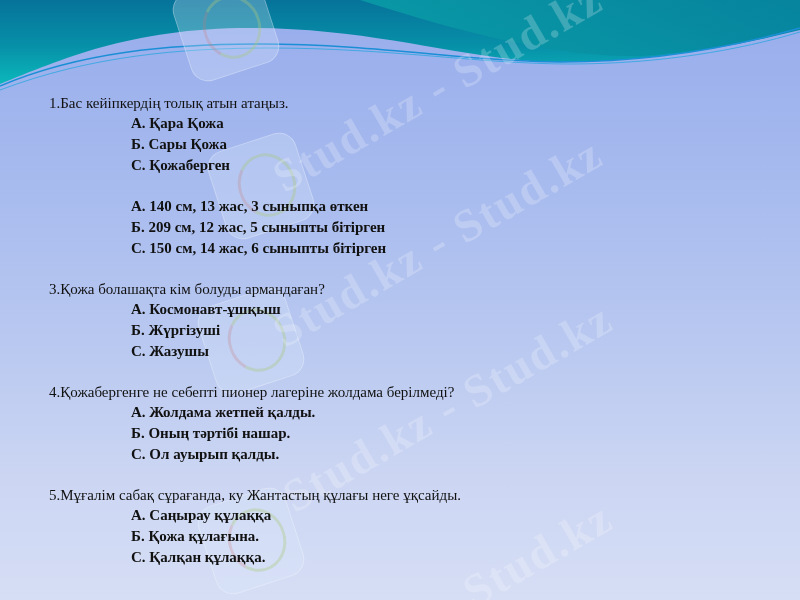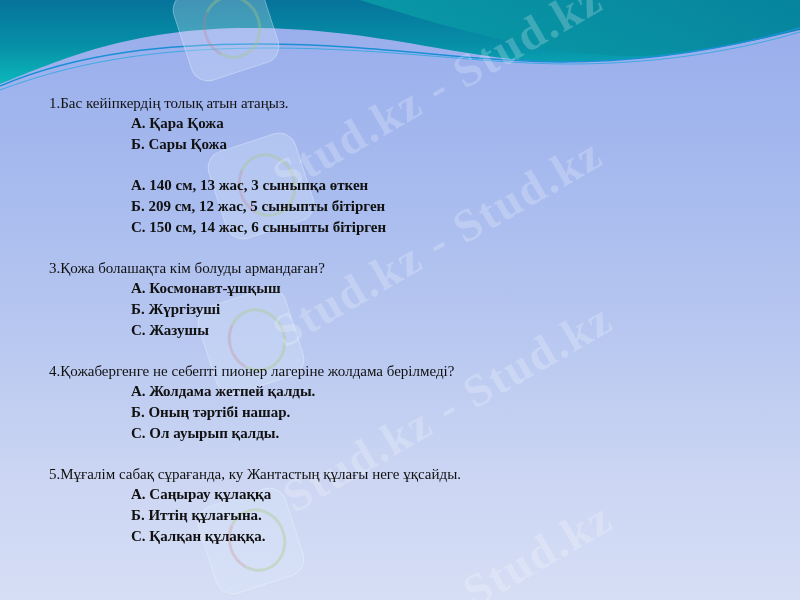--- a/index.html
+++ b/index.html
@@ -120,20 +120,21 @@
   <div class="watermark-text" style="left:290px; top:305px;">Stud.kz - Stud.kz</div>
   <div class="watermark-text" style="left:300px; top:470px;">Stud.kz - Stud.kz</div>
   <div class="watermark-text" style="left:480px; top:565px;">Stud.kz</div>
 
   <div class="content">
 
     <div class="question">
       <div class="q-text">1.Бас кейіпкердің толық атын атаңыз.</div>
       <div class="option">А. Қара Қожа</div>
       <div class="option">Б. Сары Қожа</div>
+      <div class="option">С. Қожаберген</div>
     </div>
 
     <div class="question">
       <div class="option">А. 140 см, 13 жас, 3 сыныпқа өткен</div>
       <div class="option">Б. 209 см, 12 жас, 5 сыныпты бітірген</div>
       <div class="option">С. 150 см, 14 жас, 6 сыныпты бітірген</div>
     </div>
 
     <div class="question">
       <div class="q-text">3.Қожа болашақта кім болуды армандаған?</div>
@@ -145,18 +146,18 @@
     <div class="question">
       <div class="q-text">4.Қожабергенге не себепті пионер лагеріне жолдама берілмеді?</div>
       <div class="option">А. Жолдама жетпей қалды.</div>
       <div class="option">Б. Оның тәртібі нашар.</div>
       <div class="option">С. Ол ауырып қалды.</div>
     </div>
 
     <div class="question">
       <div class="q-text">5.Мұғалім сабақ сұрағанда, ку Жантастың құлағы неге ұқсайды.</div>
       <div class="option">А. Саңырау құлаққа</div>
-      <div class="option">Б. Иттің құлағына.</div>
+      <div class="option">Б. Қожа құлағына.</div>
       <div class="option">С. Қалқан құлаққа.</div>
     </div>
 
   </div>
 </div>
 
 </body></html>

